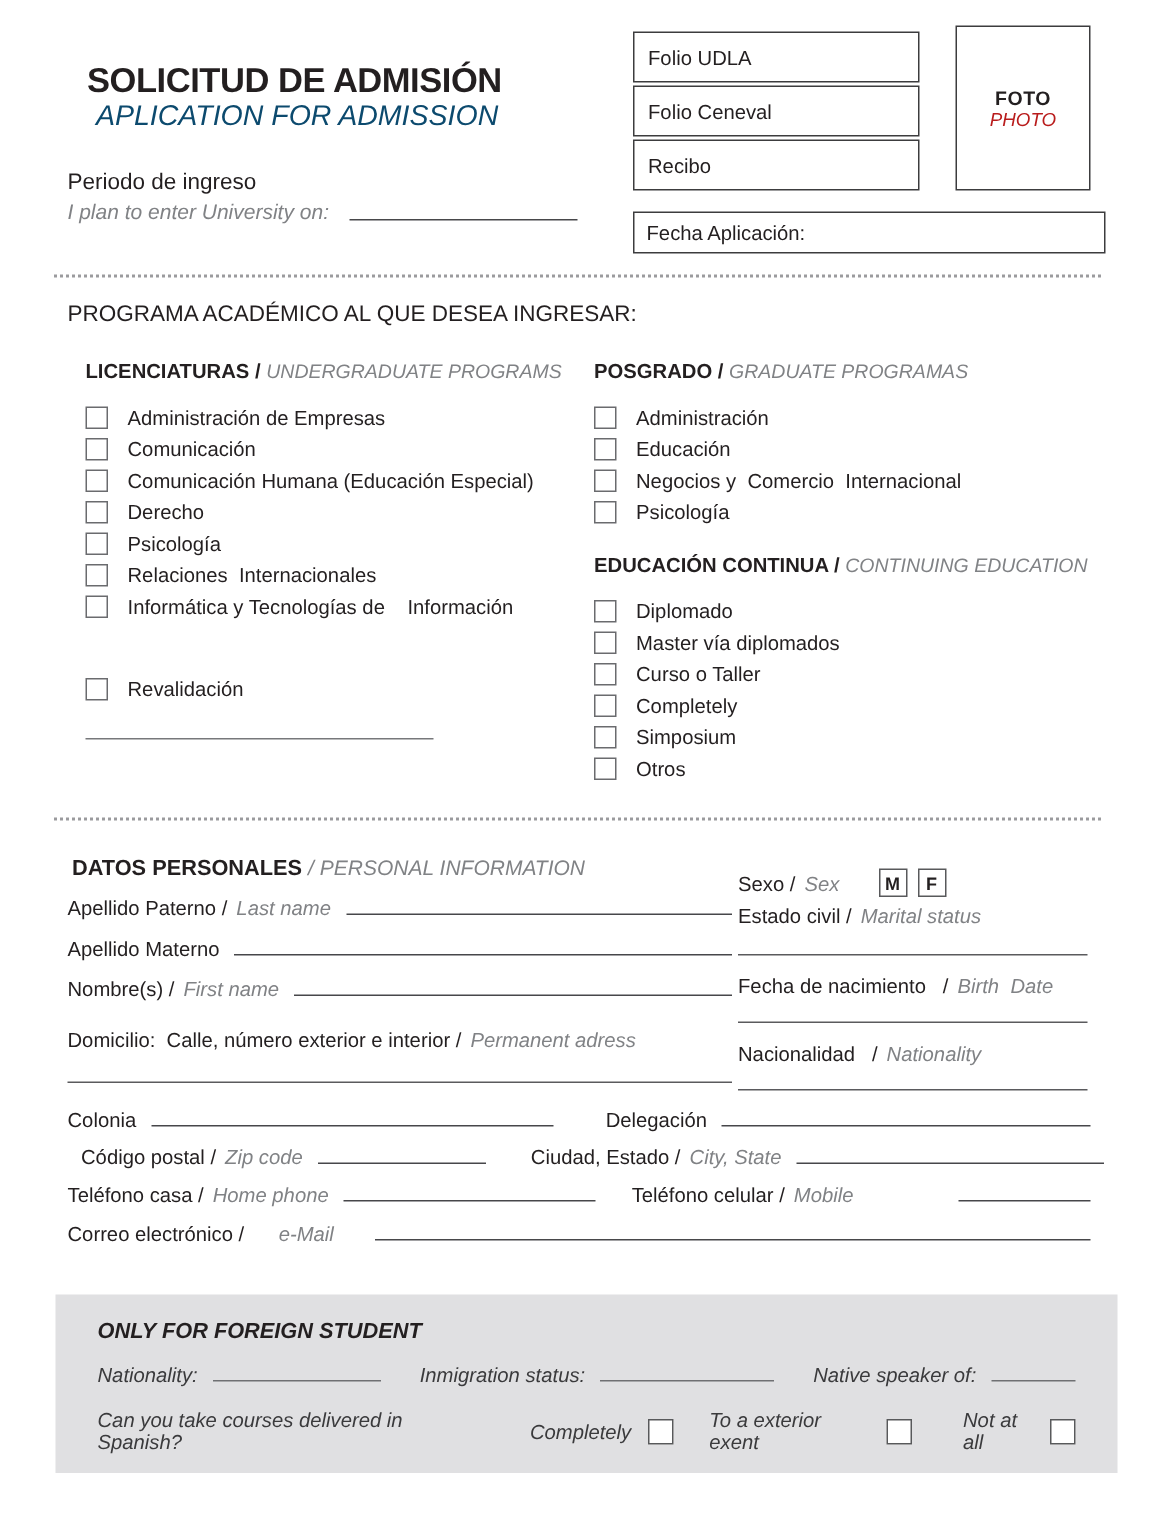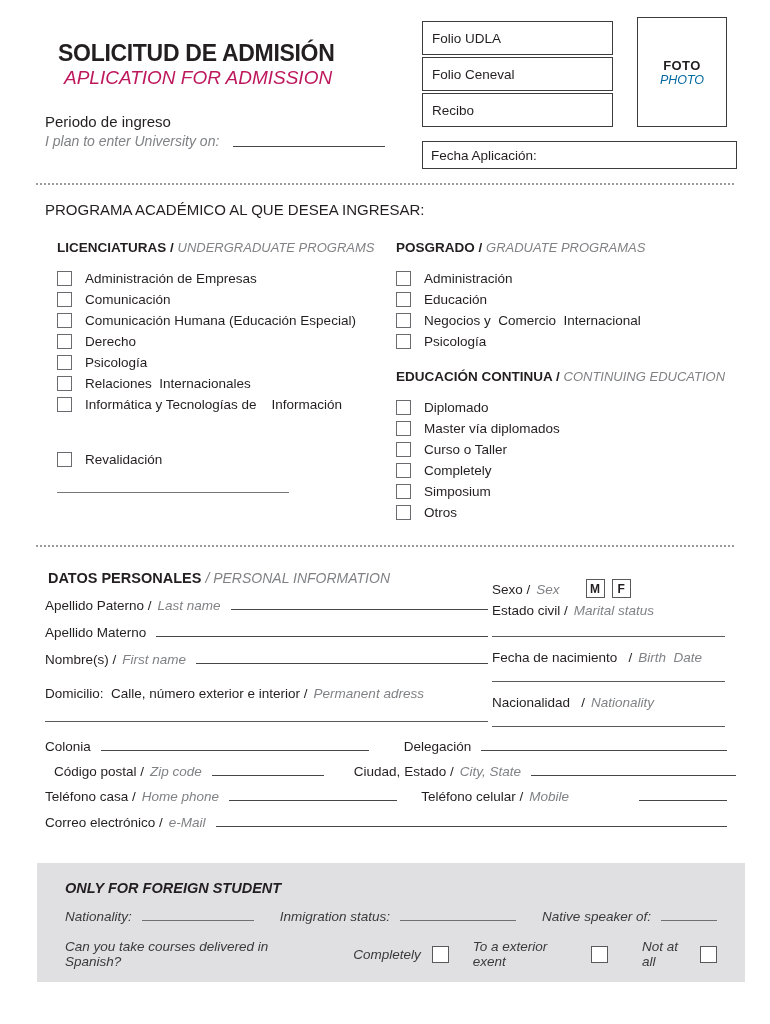--- a/index.html
+++ b/index.html
@@ -3,32 +3,32 @@
 <meta charset="utf-8">
 <style>
   html,body{margin:0;padding:0;background:#ffffff;}
   .page{position:relative;width:770px;height:1024px;background:#ffffff;
         font-family:"Liberation Sans",sans-serif;color:#231f20;overflow:hidden;}
   .it{font-style:italic;color:#808285;}
   .pre{white-space:pre-wrap;}
 
   
   .title{position:absolute;left:58px;top:40px;font-size:23px;font-weight:bold;letter-spacing:-0.3px;}
-  .subtitle{position:absolute;left:64px;top:67px;font-size:19px;font-style:italic;color:#be185d;}
+  .subtitle{position:absolute;left:64px;top:67px;font-size:19px;font-style:italic;color:#0c4a6e;}
   .periodo{position:absolute;left:45px;top:113px;font-size:15px;}
   .periodo-en{display:flex;align-items:flex-end;font-size:14px;margin-top:3px;}
   .periodo-line{display:inline-block;width:152px;border-bottom:1.5px solid #47474a;margin-left:14px;margin-bottom:2px;}
 
   .folio-stack{position:absolute;left:422px;top:21px;width:191px;}
   .fbox{height:32px;border:1px solid #3c3c3e;margin-bottom:2px;display:flex;align-items:center;
         padding-left:9px;font-size:13.5px;background:#fff;}
   .photo-box{position:absolute;left:637px;top:17px;width:88px;height:108px;border:1px solid #3c3c3e;
         display:flex;flex-direction:column;align-items:center;justify-content:center;background:#fff;}
   .photo-es{font-size:13px;font-weight:bold;letter-spacing:0.4px;}
-  .photo-en{font-size:12.5px;font-style:italic;color:#0369a1;}
+  .photo-en{font-size:12.5px;font-style:italic;color:#b91c1c;}
   .fecha-box{position:absolute;left:422px;top:141px;width:305px;height:26px;border:1px solid #3c3c3e;
         display:flex;align-items:center;padding-left:8px;font-size:13.5px;background:#fff;}
 
   .divider{position:absolute;left:36px;width:698px;border-top:2px dotted #9b9b9e;height:0;}
   .d1{top:183px;} .d2{top:545px;}
 
   
   .prog-title{position:absolute;left:45px;top:201px;font-size:15px;font-weight:normal;}
   .col-left{position:absolute;left:45px;top:240px;width:345px;margin-left:12px;}
   .col-right{position:absolute;left:396px;top:240px;width:340px;}
@@ -264,21 +264,21 @@
     <span class="fill"></span>
   </div>
   <div class="f-row" style="left:45px;top:789px;width:682px;">
     <span class="pre">Teléfono casa /</span>
     <span class="it hint pre">Home phone</span>
     <span class="wline" style="width:168px;"></span>
     <span class="pre" style="margin-left:24px;">Teléfono celular /</span>
     <span class="it hint pre">Mobile</span>
     <span class="fill" style="margin-left:70px;"></span>
   </div>
-  <div class="f-row" style="left:45px;top:815px;width:682px;">
+  <div class="f-row" style="left:45px;top:815px;width:682px;gap:17px;">
     <span class="pre">Correo electrónico /</span>
     <span class="it hint pre">e-Mail</span>
     <span class="fill"></span>
   </div>
 
   <div class="foreign">
     <div class="f-title">ONLY FOR FOREIGN STUDENT</div>
     <div class="f-r1">
       <span class="pre">Nationality:</span>
       <span class="f-line" style="width:112px;"></span>

